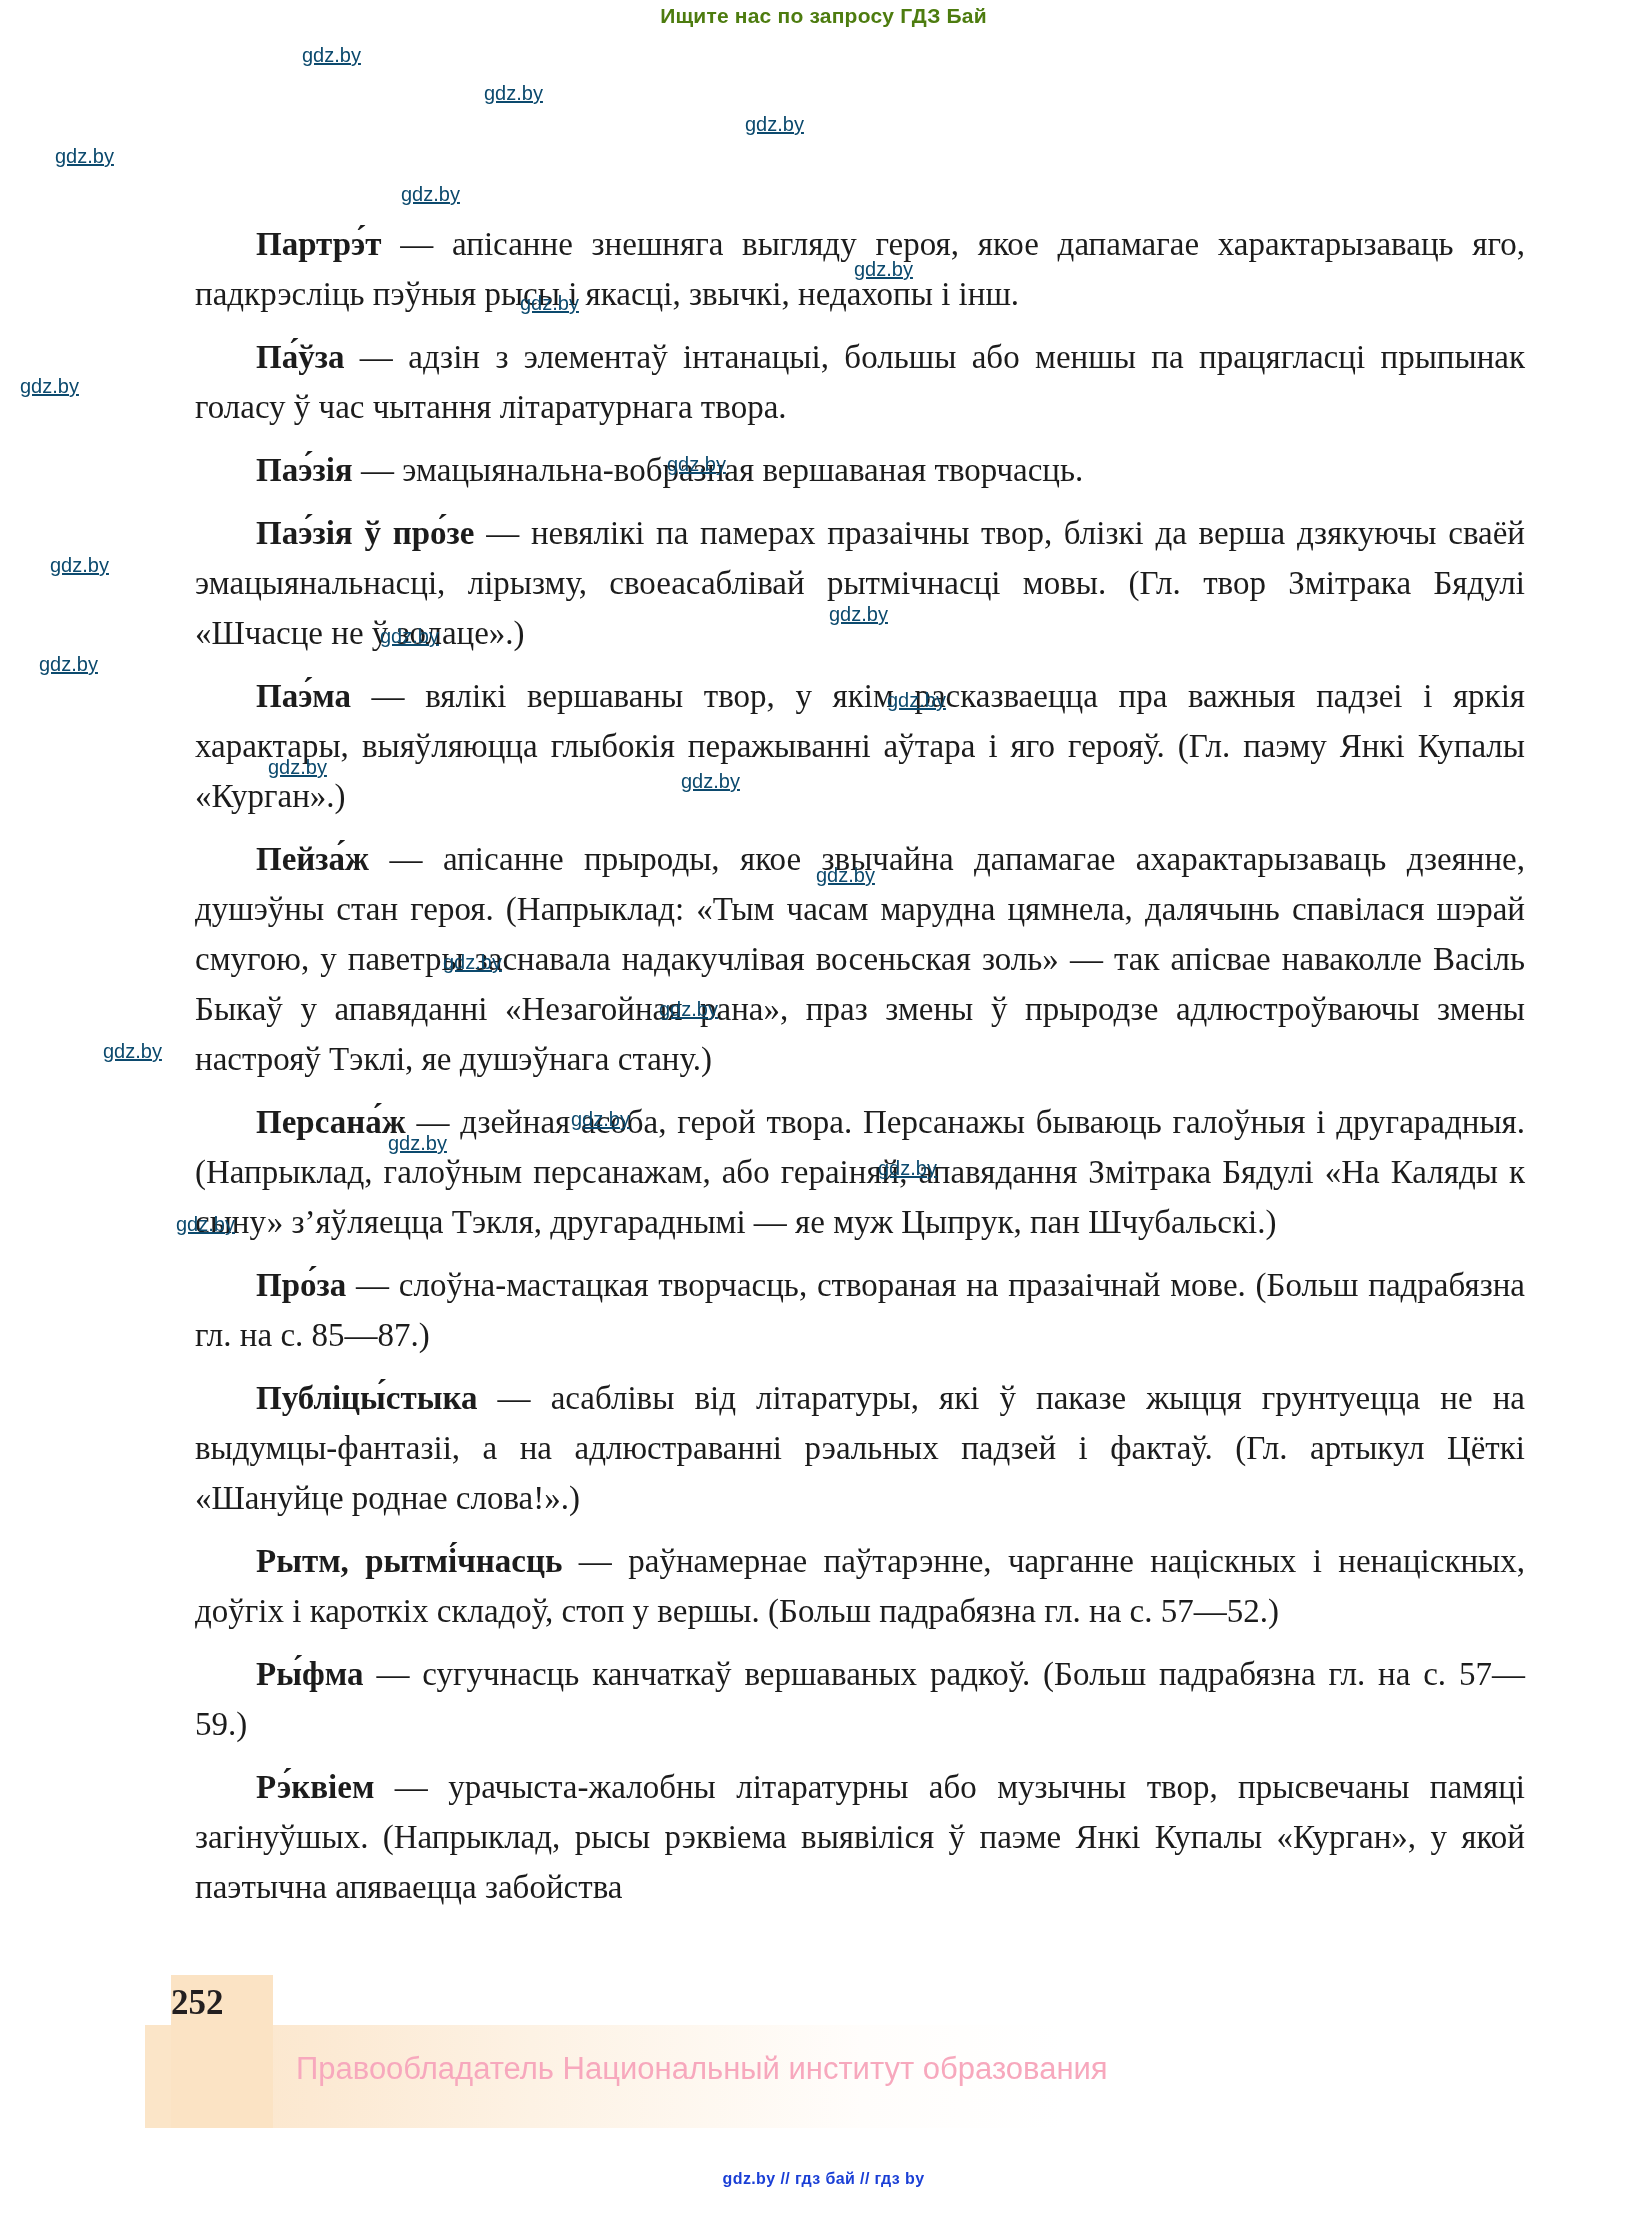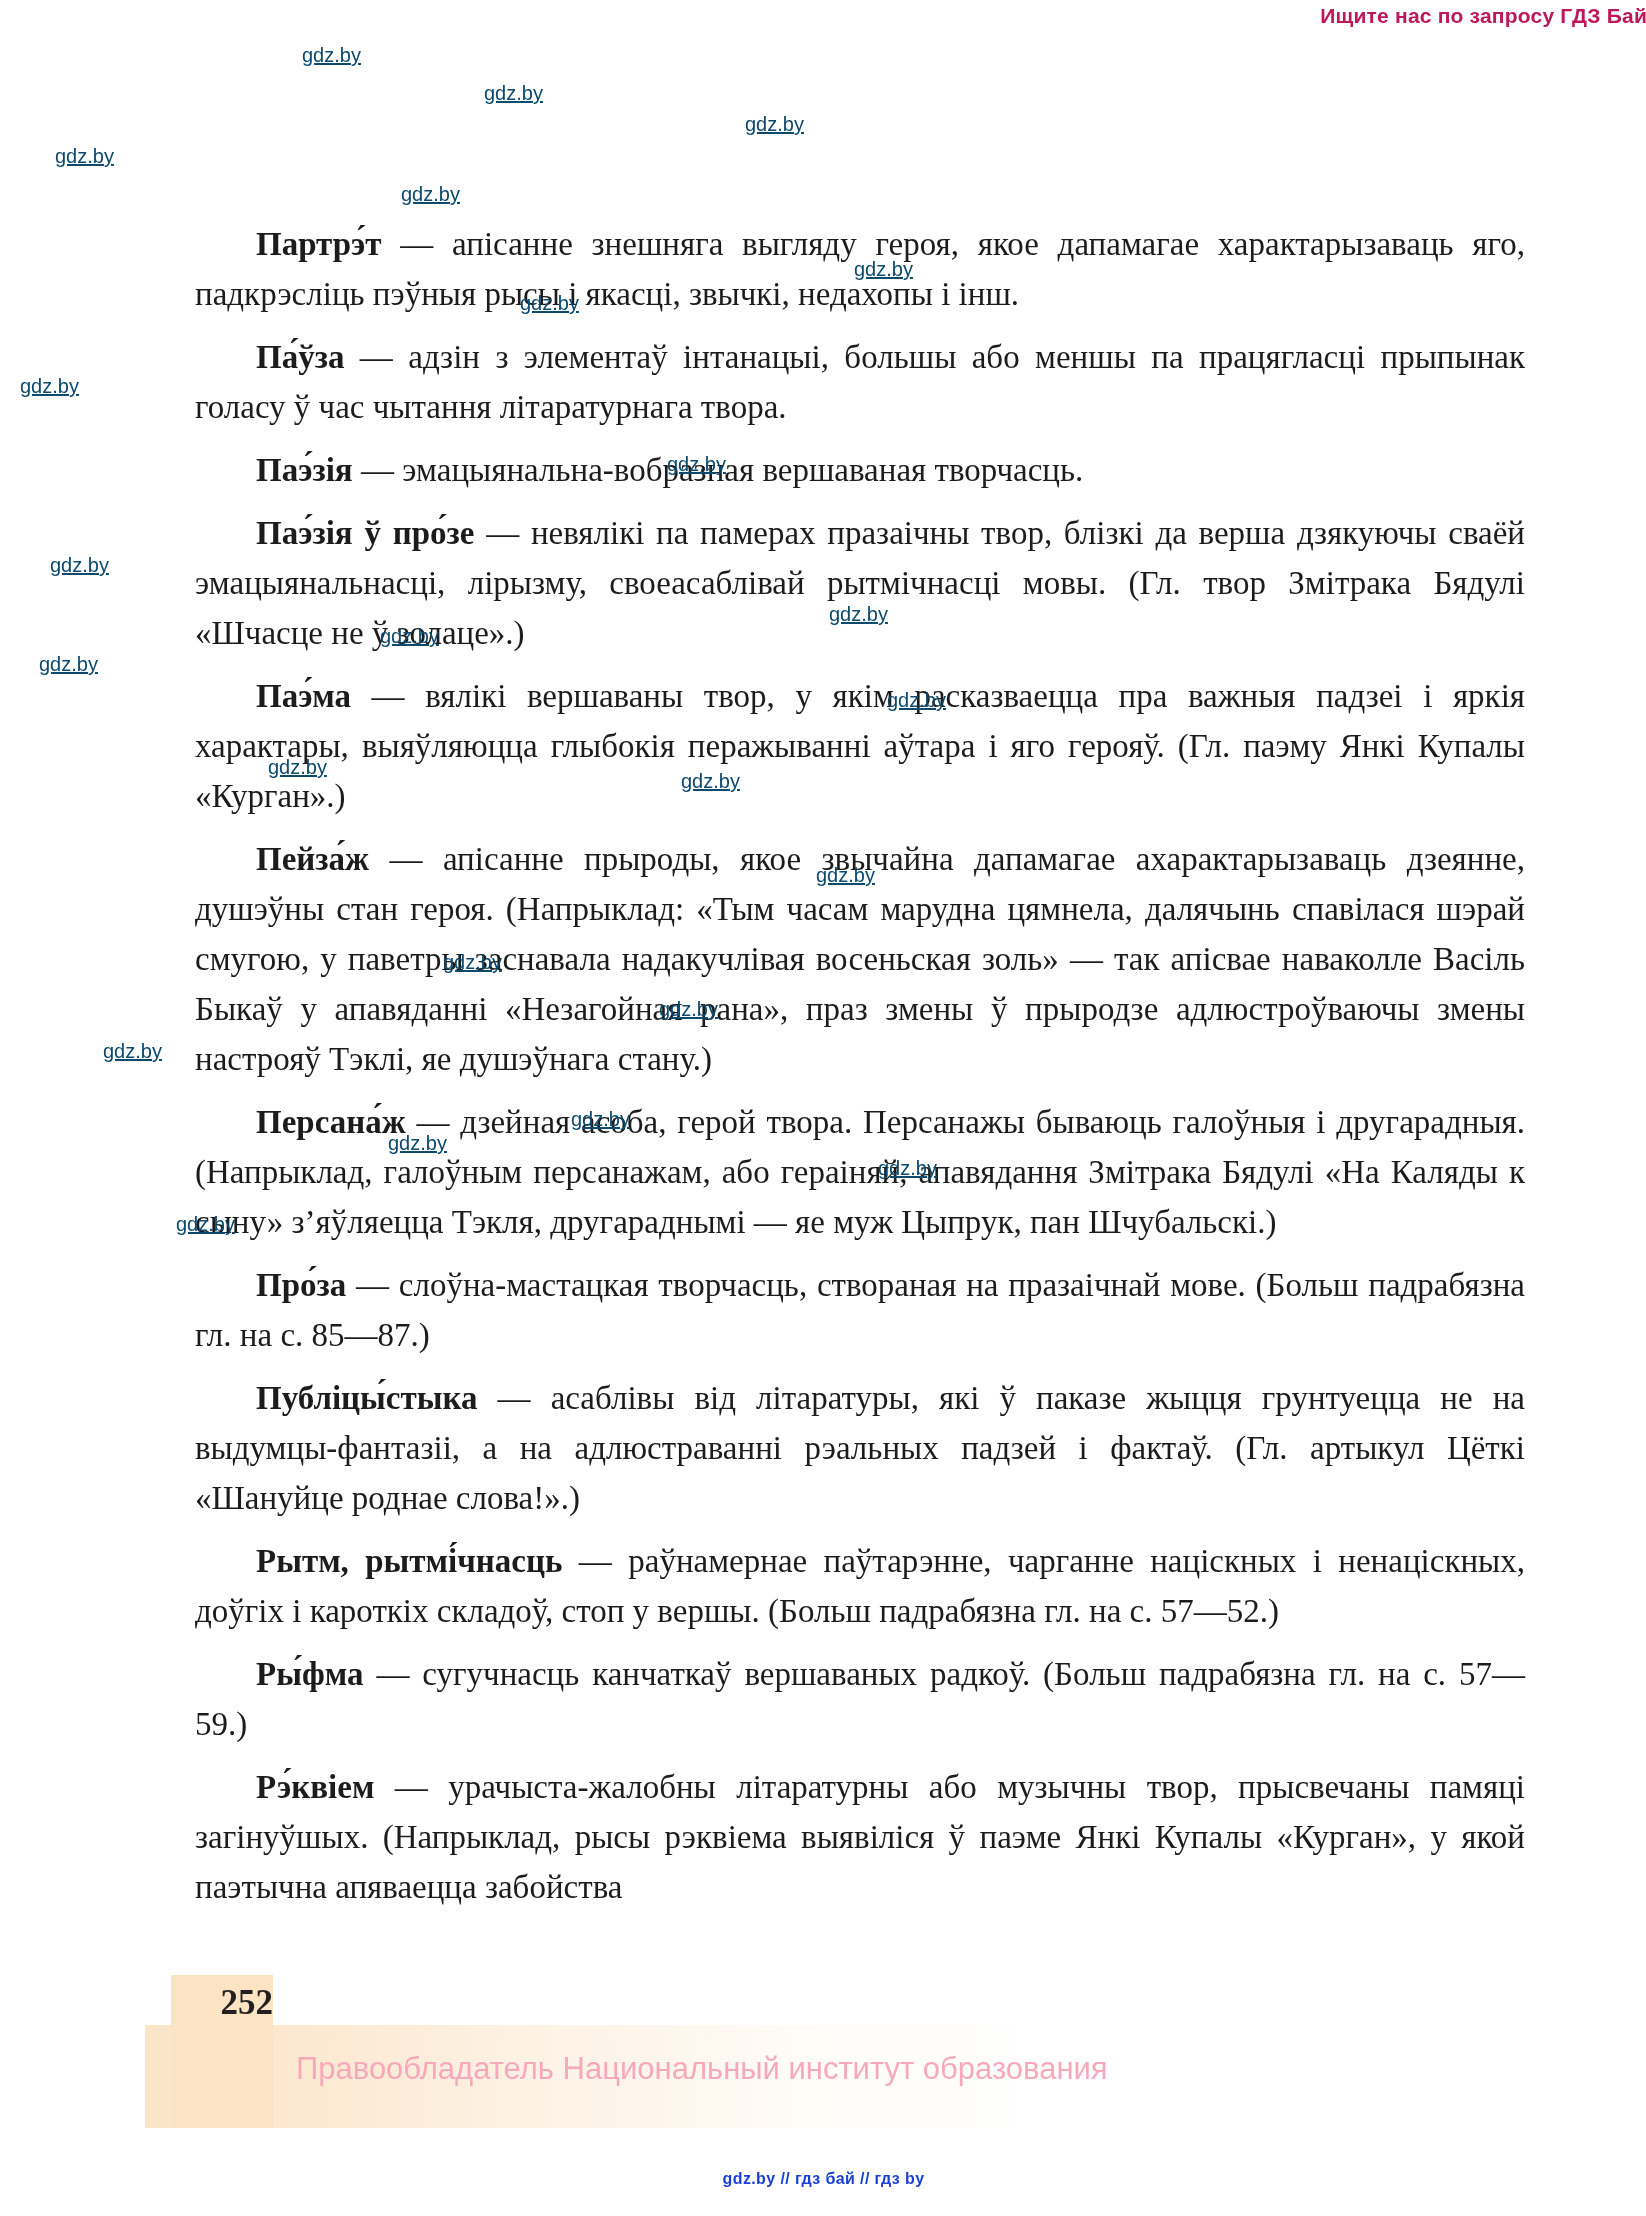--- a/index.html
+++ b/index.html
@@ -15,22 +15,22 @@
     font-family: "Liberation Serif", serif;
   }
 
   
   .top-banner {
     position: absolute;
     top: 0;
     left: 0;
     width: 1647px;
     height: 32px;
-    text-align: right;
-    color: #be185d;
+    text-align: center;
+    color: #4d7c0f;
     font-family: "Liberation Sans", sans-serif;
     font-size: 21px;
     font-weight: 600;
     line-height: 31px;
     letter-spacing: 0.2px;
     white-space: nowrap;
   }
 
   
   .page {
@@ -80,21 +80,21 @@
     top: 2025px;
     width: 28px;
     height: 103px;
     background: #fbe5c8;
   }
   .page-num {
     position: absolute;
     left: 171px;
     top: 1975px;
     width: 102px;
-    text-align: right;
+    text-align: left;
     font-family: "Liberation Serif", serif;
     font-size: 35px;
     font-weight: bold;
     line-height: 56px;
     color: #231f20;
   }
 
   
   .copyright-band {
     position: absolute;

